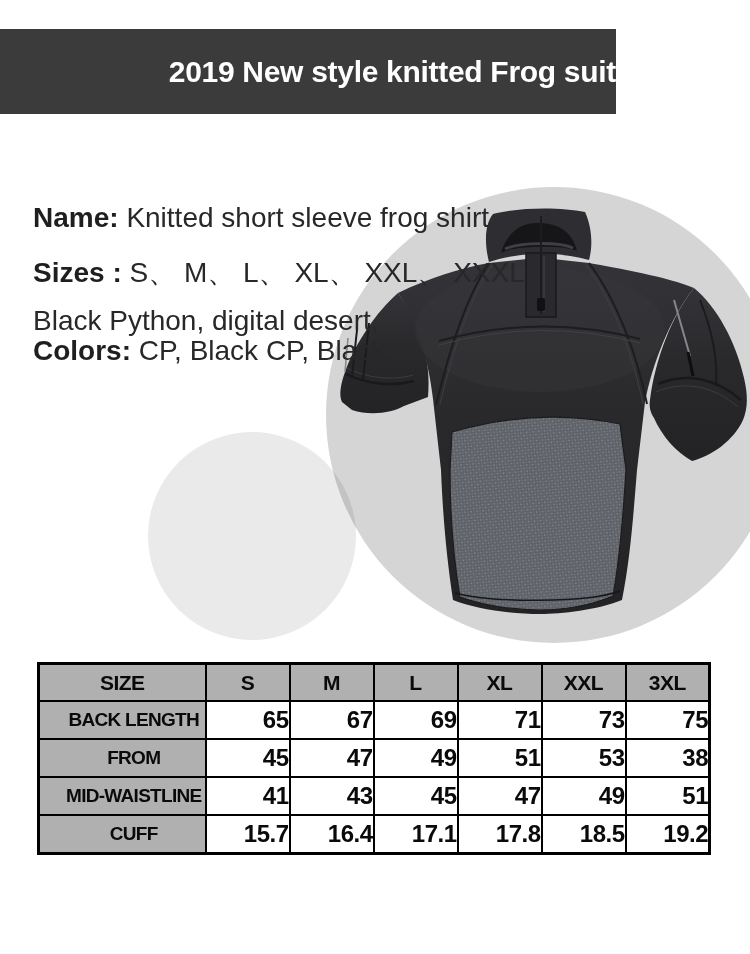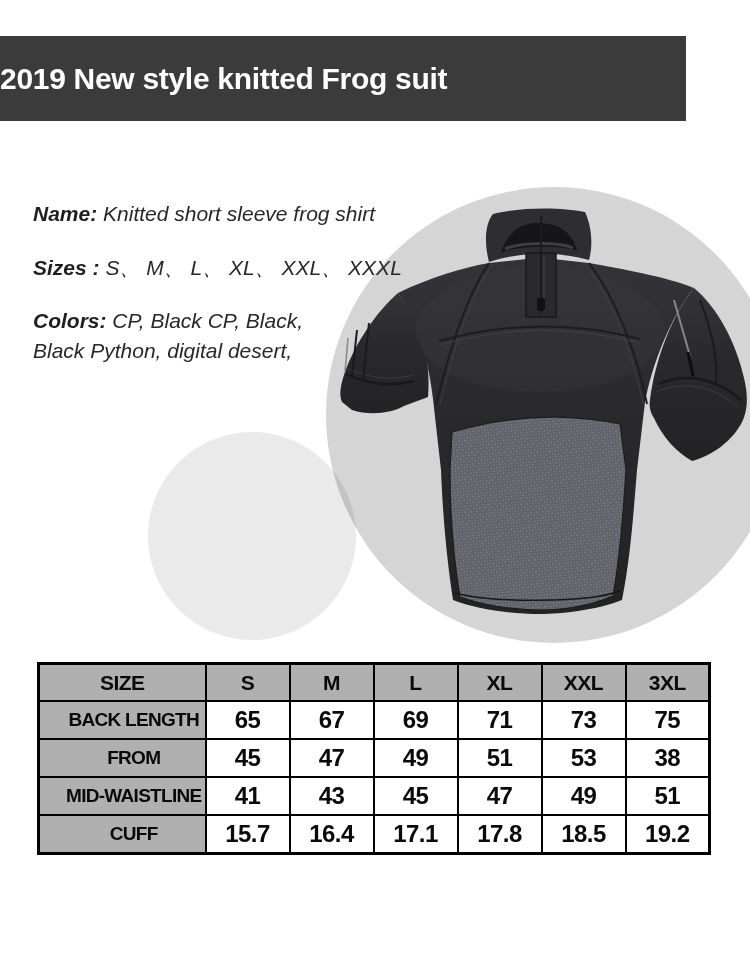--- a/index.html
+++ b/index.html
@@ -2,33 +2,33 @@
 <html><head>
 <meta charset="utf-8">
 <style>
   html,body{margin:0;padding:0;background:#ffffff;}
   .page{
     position:relative; width:750px; height:954px; overflow:hidden;
     background:#ffffff; font-family:"Liberation Sans","DejaVu Sans",sans-serif;
   }
   
   .banner{
-    position:absolute; left:0; top:36px; width:686px; height:85px;
-    background:#3b3b3b; display:flex; align-items:center; justify-content:flex-start;
+    position:absolute; left:0; top:29px; width:616px; height:85px;
+    background:#3b3b3b; display:flex; align-items:center; justify-content:flex-end;
     z-index:6;
   }
   .banner-title{
     color:#ffffff; font-size:30px; font-weight:700; letter-spacing:-0.3px;
   }
   
   .circle{position:absolute; border-radius:50%; mix-blend-mode:multiply; z-index:1;}
   .circle-big{left:326px; top:187px; width:456px; height:456px; background:#d5d5d5;}
   .circle-small{left:148px; top:432px; width:208px; height:208px; background:#eaeaea;}
   
-  .info-row{position:absolute; left:33px; font-size:21px; color:#282828; z-index:5; white-space:nowrap;font-style:italic;}
+  .info-row{position:absolute; left:33px; font-size:28px; color:#282828; z-index:5; white-space:nowrap;}
   .info-label{font-weight:700; color:#1f1f1f;}
   .row-name{top:202px;}
   .row-sizes{top:254px;}
   .row-colors{top:306px; line-height:30px; white-space:normal; width:350px;}
   .colors-line{white-space:nowrap;}
   
   .shirt-svg{position:absolute; left:0; top:0; z-index:3; pointer-events:none;}
   
   .size-table{
     position:absolute; left:37px; top:662px; width:553px;
@@ -39,21 +39,21 @@
     border:2px solid #000; text-align:center; vertical-align:middle; padding:0;
   }
   .size-table thead th{
     height:35px; background:#b0b0b0; font-size:21px; font-weight:700; letter-spacing:-0.5px;
   }
   .size-table tbody th{
     background:#b0b0b0; font-size:19px; font-weight:700; letter-spacing:-0.7px; line-height:1.05;padding-left:23px;
   }
   .size-table tbody th.small{font-size:16px; letter-spacing:-0.6px;}
   .size-table tbody td{
-    background:#ffffff; font-size:24px; font-weight:700; height:36px; letter-spacing:-0.5px;
+    background:#ffffff; font-size:24px; font-weight:700; height:36px; letter-spacing:-0.5px;text-align:right;
   }
   .col-label{width:167px;}
   .col-size{width:84px;}
 </style>
 </head>
 <body>
 
 <div class="page">
 
   <div class="banner">
@@ -65,25 +65,25 @@
 
   <div class="info-row row-name">
     <span class="info-label">Name:</span>
     <span>Knitted short sleeve frog shirt</span>
   </div>
   <div class="info-row row-sizes">
     <span class="info-label">Sizes :</span>
     <span>S、 M、 L、 XL、 XXL、 XXXL</span>
   </div>
   <div class="info-row row-colors">
+    <div class="colors-line">Black Python, digital desert,</div>
     <div class="colors-line">
       <span class="info-label">Colors:</span>
       <span>CP, Black CP, Black,</span>
     </div>
-    <div class="colors-line">Black Python, digital desert,</div>
   </div>
 
   <svg class="shirt-svg" width="750" height="954" viewBox="0 0 750 954" aria-hidden="true">
     <defs>
       <pattern id="meshPat" width="4.2" height="4.2" patternUnits="userSpaceOnUse" patternTransform="rotate(40)">
         <rect width="4.2" height="4.2" fill="#5e6167"></rect>
         <circle cx="1.1" cy="1.1" r="0.85" fill="#83868c"></circle>
         <circle cx="3.2" cy="3.2" r="0.85" fill="#6f727a"></circle>
       </pattern>
       <linearGradient id="gBody" x1="0" y1="0" x2="0" y2="1">

